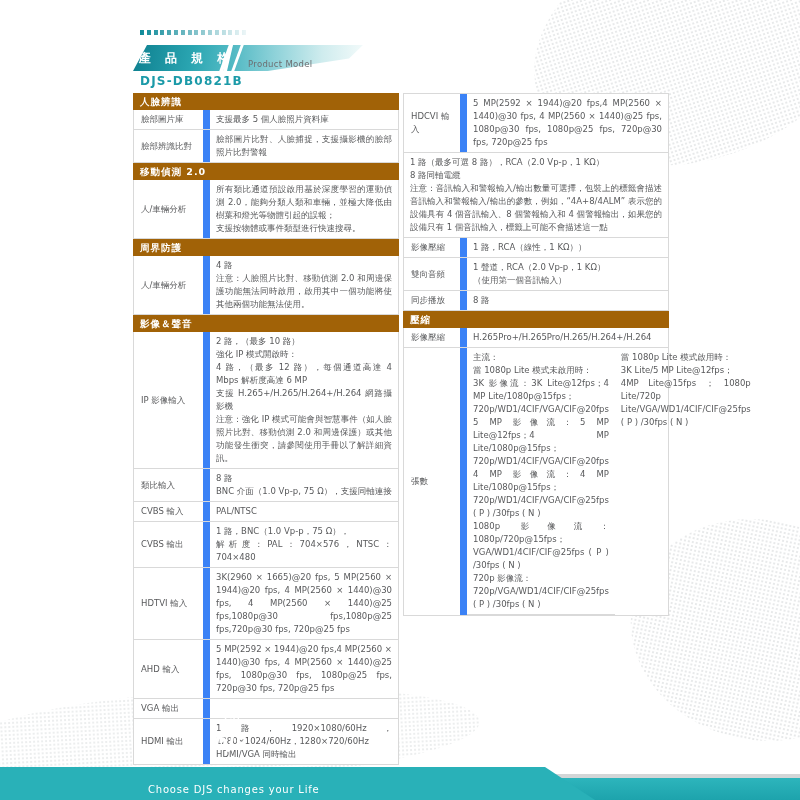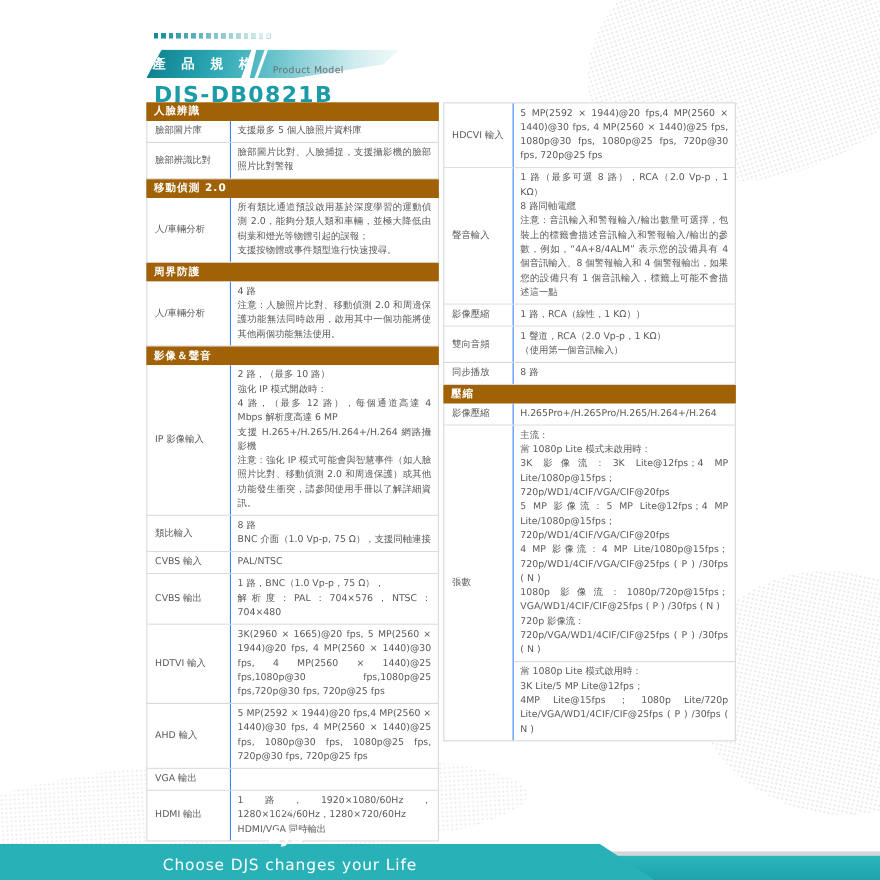--- a/index.html
+++ b/index.html
@@ -42,69 +42,69 @@
     clip-path:polygon(6px 0,100% 0,calc(100% - 14px) 52%,30% 100%,0 100%);
     background:linear-gradient(90deg,#49b5c0 0%,#8ed2d9 35%,#cfecee 70%,#f2fafa 100%);
   }
   .slash{position:absolute;top:43px;width:4px;height:30px;background:#fff;transform:skewX(-20deg);}
   .slash1{left:224px;}
   .slash2{left:236px;width:3px;}
   .product-model{
     position:absolute;left:248px;top:59px;font-size:8.5px;color:#6d6e71;letter-spacing:.3px;
   }
   .model-title{
-    position:absolute;left:140px;top:74px;font-size:20px;font-weight:bold;
+    position:absolute;left:140px;top:74px;font-size:12px;font-weight:bold;
     color:#1b9aa8;letter-spacing:1.2px;
   }
 
   
   .col{position:absolute;top:93px;width:266px;font-size:8.5px;line-height:13px;}
   .col-left{left:133px;}
   .col-right{left:403px;}
   .sec{
     background:#a16207;color:#fff;font-weight:bold;font-size:9.5px;
     padding:3px 7px;letter-spacing:1px;line-height:11px;
   }
   .row{
     display:flex;background:#fff;
     border:solid #d9d9d9;border-width:0 1px 1px 1px;
   }
   .col-right .row:first-child{border-top:1px solid #d9d9d9;}
   .lbl{
     flex:0 0 76px;display:flex;align-items:center;
-    padding:3px 4px 3px 7px;border-right:1px solid #3b82f6;
+    padding:3px 4px 3px 7px;border-right:7px solid #3b82f6;
     color:#58595b;box-sizing:border-box;
   }
   .col-right .lbl{flex:0 0 63px;}
   .val{
     flex:1;padding:3px 6px;white-space:pre-line;text-align:justify;
     color:#58595b;box-sizing:border-box;
   }
-  .val-multi{flex:1;display:flex;flex-direction:column;padding:0;justify-content:center;}
+  .val-multi{flex:1;display:flex;flex-direction:row;padding:0;justify-content:center;}
   .subval{
     padding:3px 6px;white-space:pre-line;text-align:justify;
     border-bottom:1px solid #d9d9d9;
   }
   .subval:last-child{border-bottom:none;}
 
   
   .footer-gray{position:absolute;left:0;right:0;bottom:21px;height:5px;background:#d3d6d7;}
   .footer-teal{position:absolute;left:0;right:0;bottom:0;height:22px;background:linear-gradient(#2db5bc,#1da3ac);}
   .footer-raised{
     position:absolute;left:0;bottom:0;width:595px;height:33px;
     background:#29b1b8;
     clip-path:polygon(0 0,545px 0,595px 100%,0 100%);
   }
   .footer-logo{
     position:absolute;left:142px;bottom:5px;display:flex;align-items:center;gap:7px;color:#fff;flex-direction:column;
   }
   .footer-logo .brand{
     font-size:16px;font-weight:900;font-style:italic;letter-spacing:1px;line-height:16px;
   }
-  .footer-logo .tagline{font-size:14px;letter-spacing:.8px;margin-left:6px;padding-top:3px;}
+  .footer-logo .tagline{font-size:10px;letter-spacing:.8px;margin-left:6px;padding-top:3px;margin-top:22px;}
   .logo-icon{width:22px;height:22px;}
 </style>
 </head>
 <body>
 
 <div class="pat pat-tr"></div>
 <div class="pat pat-mr"></div>
 <div class="pat pat-bl"></div>
 
 <div class="dots"></div>
@@ -179,21 +179,20 @@
 HDMI/VGA 同時輸出</div>
   </div>
 </div>
 
 <div class="col col-right">
   <div class="row">
     <div class="lbl">HDCVI 輸入</div>
     <div class="val">5 MP(2592 × 1944)@20 fps,4 MP(2560 × 1440)@30 fps, 4 MP(2560 × 1440)@25 fps, 1080p@30 fps, 1080p@25 fps, 720p@30 fps, 720p@25 fps</div>
   </div>
   <div class="row">
-    <div class="lbl">聲音輸入</div>
     <div class="val">1 路（最多可選 8 路），RCA（2.0 Vp-p，1 KΩ）
 8 路同軸電纜
 注意：音訊輸入和警報輸入/輸出數量可選擇，包裝上的標籤會描述音訊輸入和警報輸入/輸出的參數，例如，“4A+8/4ALM” 表示您的設備具有 4 個音訊輸入、8 個警報輸入和 4 個警報輸出，如果您的設備只有 1 個音訊輸入，標籤上可能不會描述這一點</div>
   </div>
   <div class="row">
     <div class="lbl">影像壓縮</div>
     <div class="val">1 路，RCA（線性，1 KΩ））</div>
   </div>
   <div class="row">
     <div class="lbl">雙向音頻</div>

